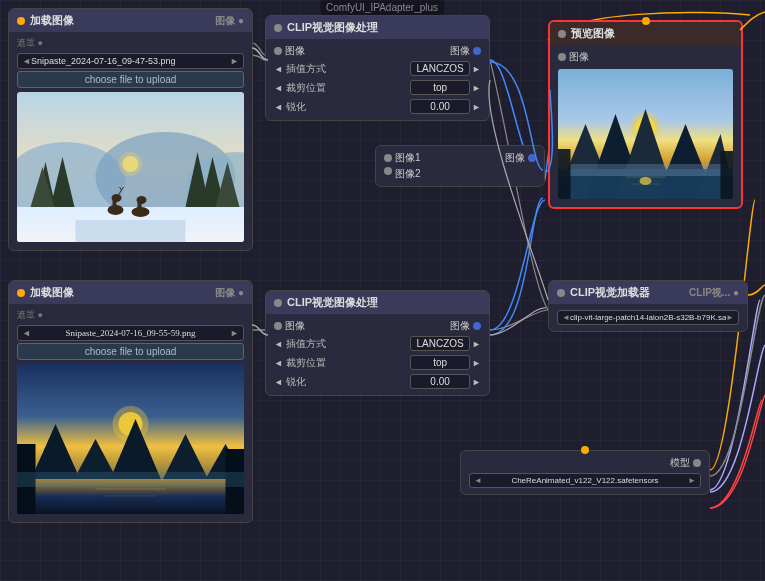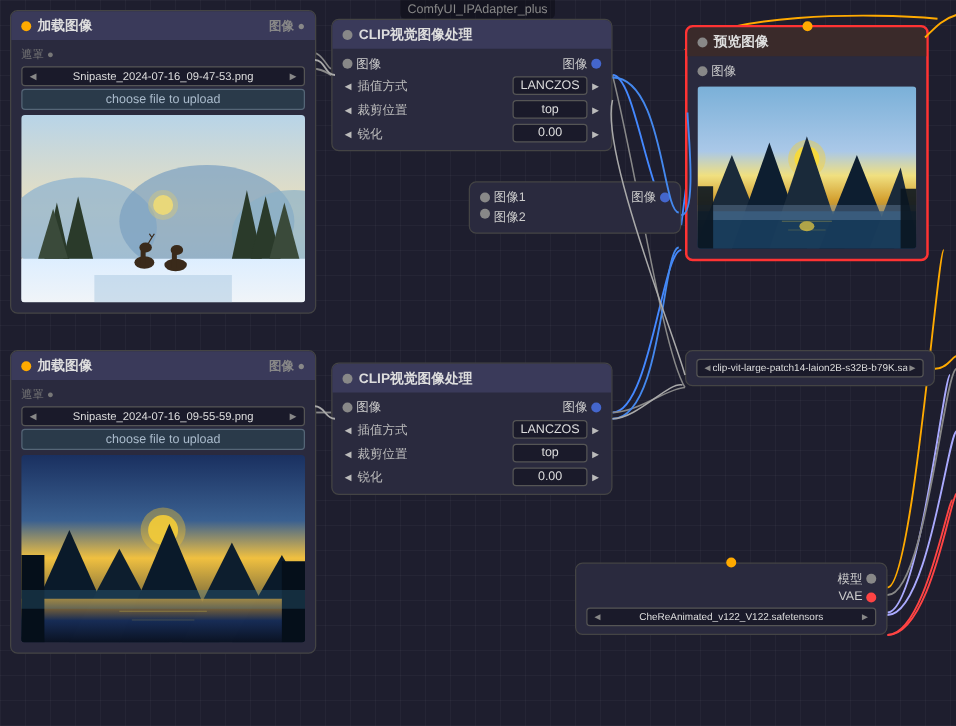--- a/index.html
+++ b/index.html
@@ -235,21 +235,21 @@
     <span class="header-right-label">
       <span>图像</span> ●
     </span>
   </div>
   <div class="node-body">
     <div style="font-size:9px; color:#777; padding:1px 4px;">
       <span>遮罩</span> ●
     </div>
     <div class="file-select">
       <span style="font-size:9px; color:#888;">◄</span>
-      <span style="flex:1; text-align:center; font-size:9px;">Snipaste_2024-07-16_09-47-53.png</span>
+      <span style="flex:1; font-size:9px;">Snipaste_2024-07-16_09-47-53.png</span>
       <span style="font-size:9px; color:#888;">►</span>
     </div>
     <div class="upload-btn">choose file to upload</div>
     <div class="image-preview">
       
       <svg width="100%" height="100%" viewBox="0 0 230 150" preserveAspectRatio="xMidYMid slice">
         <defs>
           <linearGradient id="sky1" x1="0" y1="0" x2="0" y2="1">
             <stop offset="0%" stop-color="#b8d4e8"></stop>
             <stop offset="50%" stop-color="#e8dfc0"></stop>
@@ -305,21 +305,21 @@
     <span class="header-right-label">
       <span>图像</span> ●
     </span>
   </div>
   <div class="node-body">
     <div style="font-size:9px; color:#777; padding:1px 4px;">
       <span>遮罩</span> ●
     </div>
     <div class="file-select">
       <span style="font-size:9px; color:#888;">◄</span>
-      <span style="flex:1; text-align:center; font-size:9px;">Snipaste_2024-07-16_09-55-59.png</span>
+      <span style="flex:1; text-align:center; font-size:9px;font-family:Liberation Serif, serif;">Snipaste_2024-07-16_09-55-59.png</span>
       <span style="font-size:9px; color:#888;">►</span>
     </div>
     <div class="upload-btn">choose file to upload</div>
     <div class="image-preview">
       
       <svg width="100%" height="100%" viewBox="0 0 230 150" preserveAspectRatio="xMidYMid slice">
         <defs>
           <linearGradient id="sky2" x1="0" y1="0" x2="0" y2="1">
             <stop offset="0%" stop-color="#1a3060"></stop>
             <stop offset="35%" stop-color="#3a6090"></stop>
@@ -526,20 +526,27 @@
         <rect x="0" y="95" width="180" height="12" fill="#88aacc" opacity="0.3"></rect>
 
         <rect x="0" y="80" width="15" height="50" fill="#0a1520" opacity="0.9"></rect>
         <rect x="165" y="82" width="15" height="48" fill="#0a1520" opacity="0.9"></rect>
       </svg>
     </div>
   </div>
 </div>
 
 <div class="node clip-vision-node">
+  <div class="node-header">
+    <span class="node-dot"></span>
+    <span>CLIP视觉加载器</span>
+    <span class="header-right-label">
+      <span>CLIP视...</span> ●
+    </span>
+  </div>
   <div class="node-body">
     <div class="file-select" style="font-size:8px;">
       <span style="font-size:8px; color:#888;">◄</span>
       <span style="flex:1; text-align:center; font-size:8px; overflow:hidden; white-space:nowrap;">clip-vit-large-patch14-laion2B-s32B-b79K.safetensors</span>
       <span style="font-size:8px; color:#888;">►</span>
     </div>
   </div>
 </div>
 
 <div class="node checkpoint-node">
@@ -547,27 +554,20 @@
   <div style="position:absolute; top:-5px; left:50%; width:8px; height:8px; border-radius:50%; background:#ffaa00; transform:translateX(-50%);"></div>
   <div class="node-body">
 
     <div class="node-io-row">
       <span style="flex:1;"></span>
       <div style="display:flex; align-items:center; gap:3px;text-align:center;">
         <span>模型</span>
         <span style="width:8px; height:8px; border-radius:50%; background:#888; display:inline-block;"></span>
       </div>
     </div>
-    <div class="node-io-row">
-      <span style="flex:1;"></span>
-      <div style="display:flex; align-items:center; gap:3px;">
-        <span>VAE</span>
-        <span style="width:8px; height:8px; border-radius:50%; background:#ff4444; display:inline-block;"></span>
-      </div>
-    </div>
 
     <div class="file-select" style="font-size:8px;">
       <span style="font-size:8px; color:#888;">◄</span>
       <span style="flex:1; text-align:center; font-size:8px; overflow:hidden; white-space:nowrap;">CheReAnimated_v122_V122.safetensors</span>
       <span style="font-size:8px; color:#888;">►</span>
     </div>
   </div>
 </div>
 
 <svg style="position:absolute;top:0;left:0;width:765px;height:581px;pointer-events:none;">

